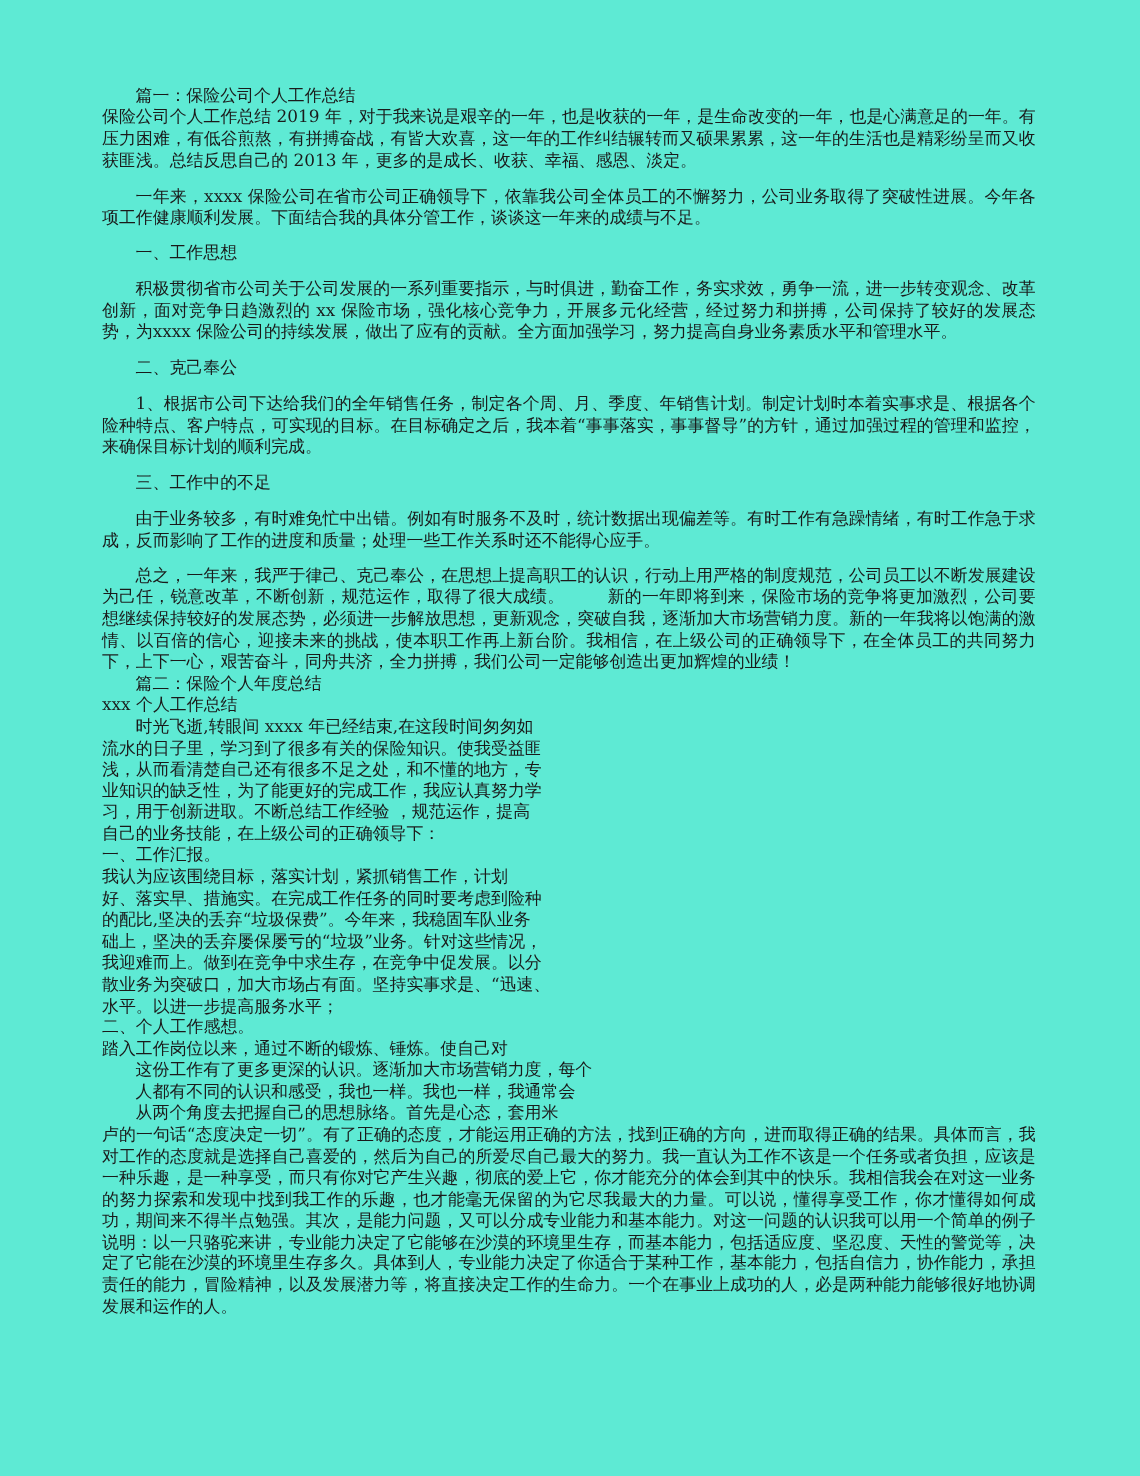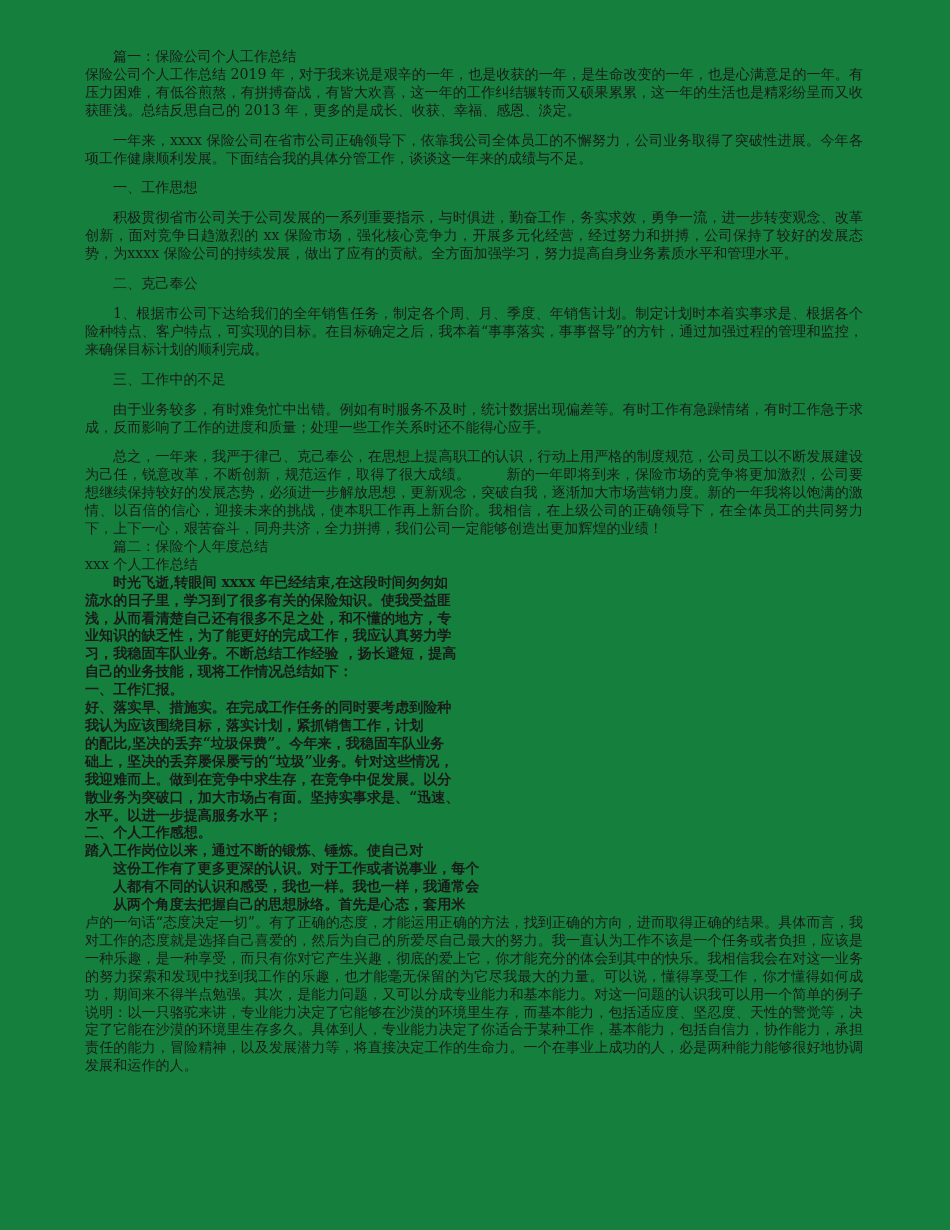--- a/index.html
+++ b/index.html
@@ -11,23 +11,23 @@
     width: 950px;
     height: 1230px;
     overflow: hidden;
     font-family: "DejaVu Serif", "Liberation Serif", serif;
     color: #1a1a1a;
   }
   .page {
     position: relative;
     width: 950px;
     height: 1230px;
-    background: #15803d;
+    background: #5eead4;
     box-sizing: border-box;
-    padding: 48px 87px 0 85px;
+    padding: 72px 87px 0 85px;
   }
   .doc-body {
     width: 778px;
   }
   
   p.para {
     margin: 0;
     padding: 0;
     font-size: 14.1px;
     line-height: 17.9px;
@@ -40,21 +40,20 @@
   p.indent2 {
     text-indent: 28px;
     margin-top: 12px;
   }
   p.head-line {
     text-indent: 28px;
   }
   
   .narrow {
     width: 446px;
-    font-weight: bold;
   }
   p.narrow-para {
     margin: 0;
     padding: 0;
     font-size: 14.1px;
     line-height: 17.9px;
     text-align: left;
     word-break: break-all;
     white-space: pre-wrap;
   }
@@ -84,33 +83,33 @@
     <p class="para indent2"><span>总之，一年来，我严于律己、克己奉公，在思想上提高职工的认识，行动上用严格的制度规范，公司员工以不断发展建设为己任，锐意改革，不断创新，规范运作，取得了很大成绩。</span><span class="gap-wide"></span><span>新的一年即将到来，保险市场的竞争将更加激烈，公司要想继续保持较好的发展态势，必须进一步解放思想，更新观念，突破自我，逐渐加大市场营销力度。新的一年我将以饱满的激情、以百倍的信心，迎接未来的挑战，使本职工作再上新台阶。我相信，在上级公司的正确领导下，在全体员工的共同努力下，上下一心，艰苦奋斗，同舟共济，全力拼搏，我们公司一定能够创造出更加辉煌的业绩！</span></p>
 
     <p class="para head-line">篇二：保险个人年度总结</p>
     <p class="para">xxx 个人工作总结</p>
 
     <div class="narrow">
       <p class="narrow-para narrow-indent">时光飞逝,转眼间 xxxx 年已经结束,在这段时间匆匆如</p>
       <p class="narrow-para">流水的日子里，学习到了很多有关的保险知识。使我受益匪</p>
       <p class="narrow-para">浅，从而看清楚自己还有很多不足之处，和不懂的地方，专</p>
       <p class="narrow-para">业知识的缺乏性，为了能更好的完成工作，我应认真努力学</p>
-      <p class="narrow-para">习，我稳固车队业务。不断总结工作经验 ，扬长避短，提高</p>
-      <p class="narrow-para">自己的业务技能，现将工作情况总结如下：</p>
+      <p class="narrow-para">习，用于创新进取。不断总结工作经验 ，规范运作，提高</p>
+      <p class="narrow-para">自己的业务技能，在上级公司的正确领导下：</p>
       <p class="narrow-para">一、工作汇报。</p>
+      <p class="narrow-para">我认为应该围绕目标，落实计划，紧抓销售工作，计划</p>
       <p class="narrow-para">好、落实早、措施实。在完成工作任务的同时要考虑到险种</p>
-      <p class="narrow-para">我认为应该围绕目标，落实计划，紧抓销售工作，计划</p>
       <p class="narrow-para">的配比,坚决的丢弃“垃圾保费”。今年来，我稳固车队业务</p>
       <p class="narrow-para">础上，坚决的丢弃屡保屡亏的“垃圾”业务。针对这些情况，</p>
       <p class="narrow-para">我迎难而上。做到在竞争中求生存，在竞争中促发展。以分</p>
       <p class="narrow-para">散业务为突破口，加大市场占有面。坚持实事求是、“迅速、</p>
       <p class="narrow-para">水平。以进一步提高服务水平；</p>
       <p class="narrow-para">二、个人工作感想。</p>
       <p class="narrow-para">踏入工作岗位以来，通过不断的锻炼、锤炼。使自己对</p>
-      <p class="narrow-para narrow-indent">这份工作有了更多更深的认识。对于工作或者说事业，每个</p>
+      <p class="narrow-para narrow-indent">这份工作有了更多更深的认识。逐渐加大市场营销力度，每个</p>
       <p class="narrow-para narrow-indent">人都有不同的认识和感受，我也一样。我也一样，我通常会</p>
       <p class="narrow-para narrow-indent">从两个角度去把握自己的思想脉络。首先是心态，套用米</p>
     </div>
 
     <p class="para">卢的一句话“态度决定一切”。有了正确的态度，才能运用正确的方法，找到正确的方向，进而取得正确的结果。具体而言，我对工作的态度就是选择自己喜爱的，然后为自己的所爱尽自己最大的努力。我一直认为工作不该是一个任务或者负担，应该是一种乐趣，是一种享受，而只有你对它产生兴趣，彻底的爱上它，你才能充分的体会到其中的快乐。我相信我会在对这一业务的努力探索和发现中找到我工作的乐趣，也才能毫无保留的为它尽我最大的力量。可以说，懂得享受工作，你才懂得如何成功，期间来不得半点勉强。其次，是能力问题，又可以分成专业能力和基本能力。对这一问题的认识我可以用一个简单的例子说明：以一只骆驼来讲，专业能力决定了它能够在沙漠的环境里生存，而基本能力，包括适应度、坚忍度、天性的警觉等，决定了它能在沙漠的环境里生存多久。具体到人，专业能力决定了你适合于某种工作，基本能力，包括自信力，协作能力，承担责任的能力，冒险精神，以及发展潜力等，将直接决定工作的生命力。一个在事业上成功的人，必是两种能力能够很好地协调发展和运作的人。</p>
 
   </div>
 </div>
 
 </body></html>

